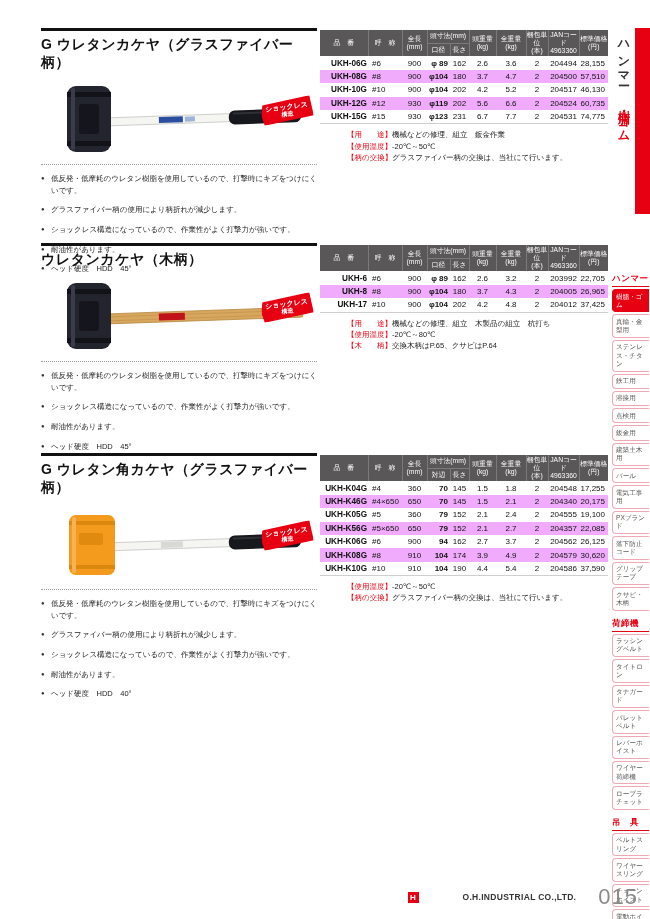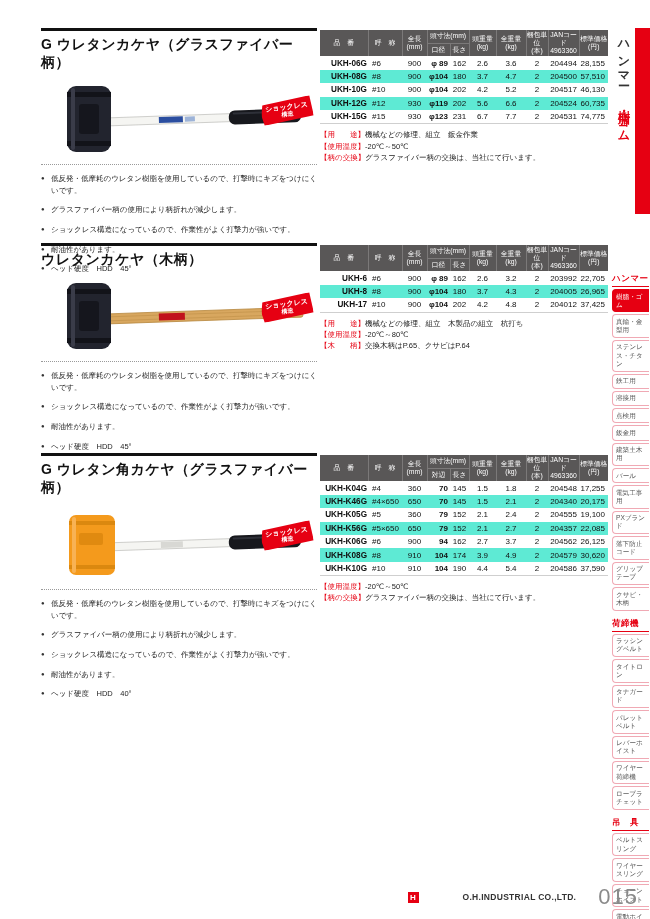--- a/index.html
+++ b/index.html
@@ -25,28 +25,28 @@
   .badge .b1 { font-size:7px; font-weight:bold; line-height:1.1; }
   .badge .b2 { font-size:6px; font-weight:bold; line-height:1.1; }
 
   .right-col { position:absolute; left:312px; width:288px; top:2px; }
   table { border-collapse:collapse; table-layout:fixed; width:288px; }
   thead th { background:#595757; color:#fff; font-size:6.8px; font-weight:normal; text-align:center; vertical-align:middle;
              border-left:1px solid #7b7979; padding:1px 0; line-height:1.2; }
   thead tr:first-child th:first-child { border-left:none; }
   thead .sub th { border-top:1px solid #7b7979; }
   tbody td { font-size:8px; text-align:center; padding:2.2px 1px; color:#111; white-space:nowrap; overflow:hidden; }
-  tbody tr.alt { background:#5eead4; }
+  tbody tr.alt { background:#f0abfc; }
   tbody td.part { font-weight:bold; text-align:right; padding-left:3px; font-size:8.2px; }
   tbody td.name { text-align:left; padding-left:4px; }
   tbody td.price { text-align:right; padding-right:3px; }
   tbody td.dim1 { text-align:right; padding-right:2px;font-weight:bold; }
   tbody { border-bottom:1px solid #cfcfcf; }
 
-  .notes { margin-top:5px; }
+  .notes { margin-top:5px;margin-left:27px; }
   .note-line { font-size:7.5px; line-height:1.5; color:#222; }
   .note-line .nl { color:#e60012; }
 
   
   .vtab { position:absolute; top:28px; right:0; display:flex; }
   .vtab-text { writing-mode:vertical-rl; font-size:12px; font-weight:bold; letter-spacing:2px; padding-top:4px; margin-right:3px; }
   .vtab-text .cat { color:#333; }
   .vtab-text .sub { color:#e60012; margin-top:14px; }
   .vtab-bar { width:15px; height:186px; background:#e60012; }
 

